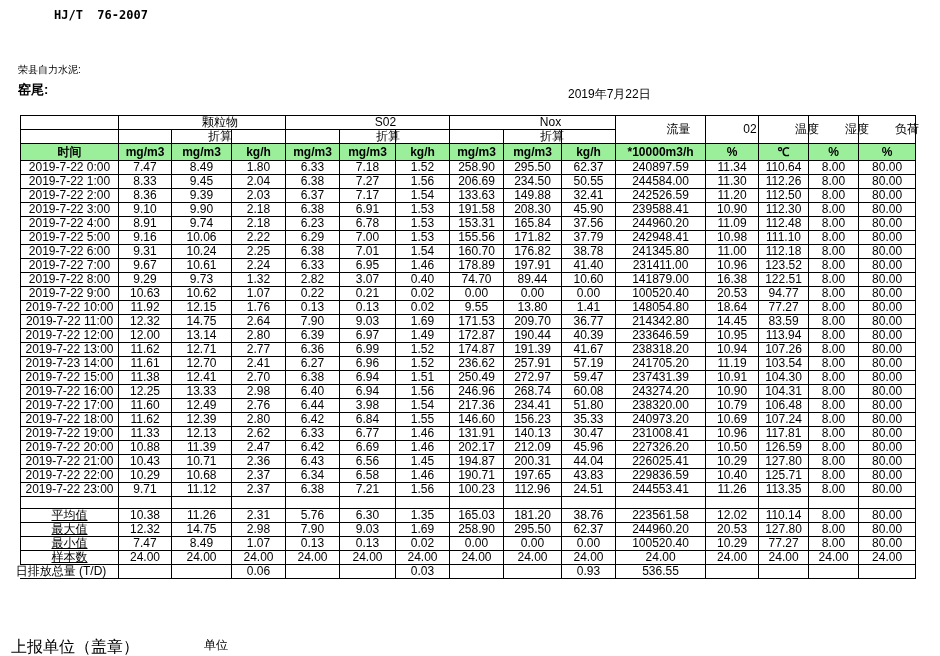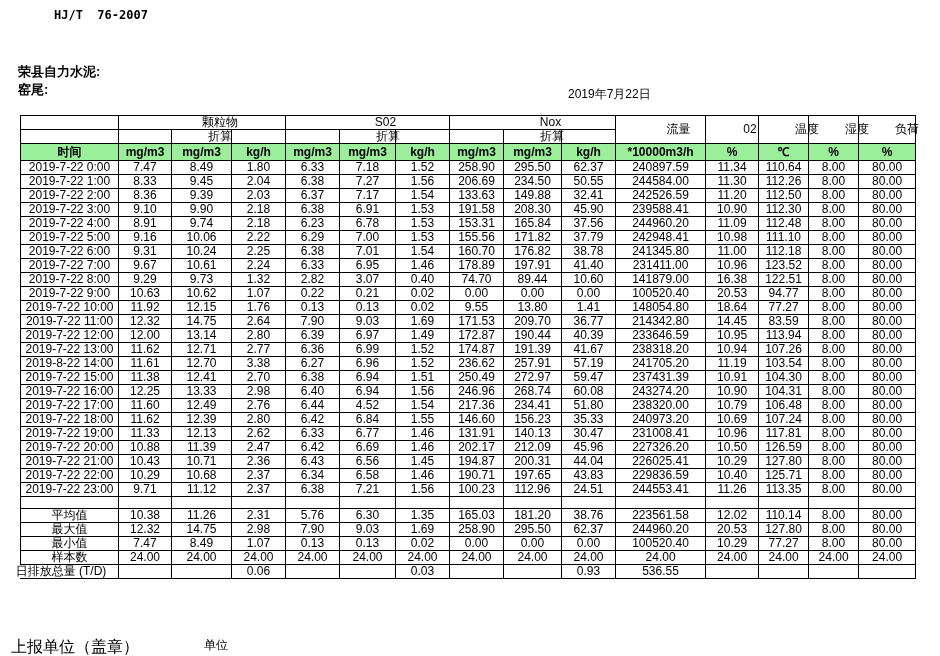--- a/index.html
+++ b/index.html
@@ -1,31 +1,31 @@
 <!DOCTYPE html>
 <html style="--green: #9BEF9B;"><head>
 <meta charset="utf-8">
 <style>
   html,body{margin:0;padding:0;background:#fff;}
   body{width:940px;height:656px;position:relative;font-family:"Liberation Sans",sans-serif;color:#000;}
   .page{position:absolute;inset:0;overflow:hidden;}
   .std{position:absolute;left:22px;top:8px;font-size:12px;font-weight:bold;white-space:pre;font-family:"DejaVu Sans Mono",monospace;padding-left:32px;}
   .title{position:absolute;left:0;top:30px;width:660px;text-align:center;font-size:15px;font-weight:bold;letter-spacing:1px;}
-  .company{position:absolute;left:18px;top:63px;font-size:13px;font-weight:bold;}
+  .company{position:absolute;left:18px;top:63px;font-size:10px;font-weight:normal;}
   .kiln{position:absolute;left:18px;top:81px;font-size:13px;font-weight:bold;}
   .date{position:absolute;left:568px;top:86px;font-size:12px;}
   table.report{position:absolute;left:20px;top:115px;width:895px;border-collapse:collapse;table-layout:fixed;}
   table.report td{border:1px solid #000;font-size:12px;height:13px;line-height:13px;padding:0;white-space:nowrap;text-align:center;font-family:"Liberation Sans",sans-serif;}
   tr.h1 td,tr.h2 td{height:13px;line-height:13px;padding-left:36px;}
   tr.h3 td{background:var(--green,#9BEF9B);height:16px;line-height:16px;font-weight:bold;}
   tbody td{height:14px;line-height:14px;}
   td.time-col{text-align:right;padding-right:5px;font-size:12px;margin-top:20px;}
   td.num{text-align:right;padding-right:8px;font-family:"DejaVu Sans Mono",monospace;font-size:12px;}
   tr.spacer td{height:11px;line-height:11px;}
-  td.sum-label{text-align:right;padding-right:4px;font-size:12px;}
+  td.sum-label{text-align:right;padding-right:4px;font-size:12px;text-decoration:underline;}
   td.total-label{text-align:left;overflow:visible;}
   td.total-label span{display:inline-block;margin-left:-17px;white-space:nowrap;background:#fff;font-size:12px;}
   .fn1{position:absolute;left:11px;top:620px;font-size:12px;}
   .fn2{position:absolute;left:11px;top:637px;font-size:16px;}
   .fn3{position:absolute;left:204px;top:637px;font-size:12px;}
 </style>
 </head>
 <body>
 
 <div class="page">
@@ -327,24 +327,24 @@
           <td class="num">174.87</td>
           <td class="num">191.39</td>
           <td class="num">41.67</td>
           <td class="num">238318.20</td>
           <td class="num">10.94</td>
           <td class="num">107.26</td>
           <td class="num">8.00</td>
           <td class="num">80.00</td>
         </tr>
         <tr>
-          <td class="time-col">2019-8-22 14:00</td>
+          <td class="time-col">2019-7-23 14:00</td>
           <td class="num">11.61</td>
           <td class="num">12.70</td>
-          <td class="num">3.38</td>
+          <td class="num">2.41</td>
           <td class="num">6.27</td>
           <td class="num">6.96</td>
           <td class="num">1.52</td>
           <td class="num">236.62</td>
           <td class="num">257.91</td>
           <td class="num">57.19</td>
           <td class="num">241705.20</td>
           <td class="num">11.19</td>
           <td class="num">103.54</td>
           <td class="num">8.00</td>
@@ -383,21 +383,21 @@
           <td class="num">104.31</td>
           <td class="num">8.00</td>
           <td class="num">80.00</td>
         </tr>
         <tr>
           <td class="time-col">2019-7-22 17:00</td>
           <td class="num">11.60</td>
           <td class="num">12.49</td>
           <td class="num">2.76</td>
           <td class="num">6.44</td>
-          <td class="num">4.52</td>
+          <td class="num">3.98</td>
           <td class="num">1.54</td>
           <td class="num">217.36</td>
           <td class="num">234.41</td>
           <td class="num">51.80</td>
           <td class="num">238320.00</td>
           <td class="num">10.79</td>
           <td class="num">106.48</td>
           <td class="num">8.00</td>
           <td class="num">80.00</td>
         </tr>

